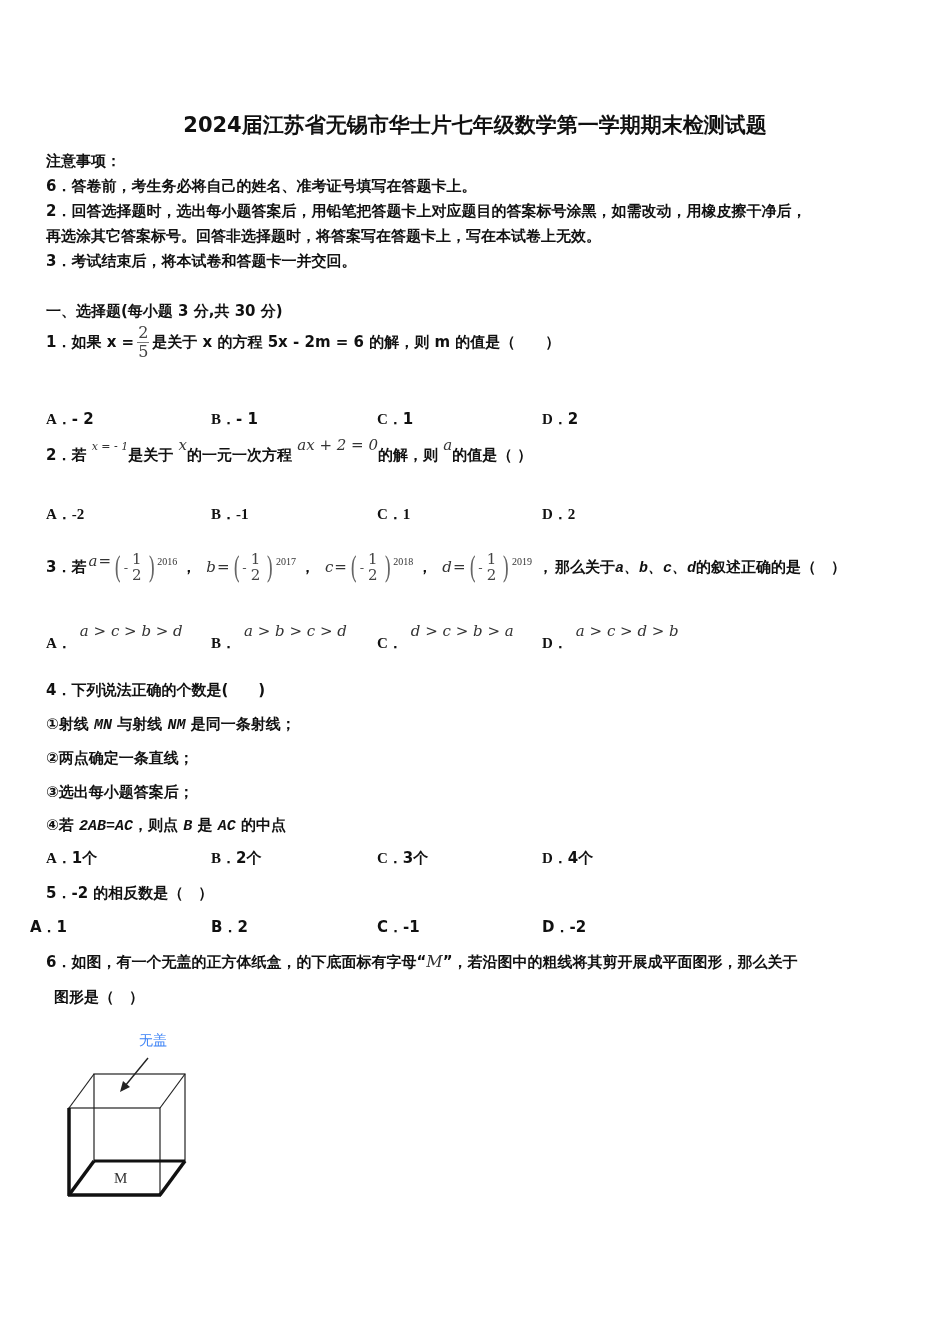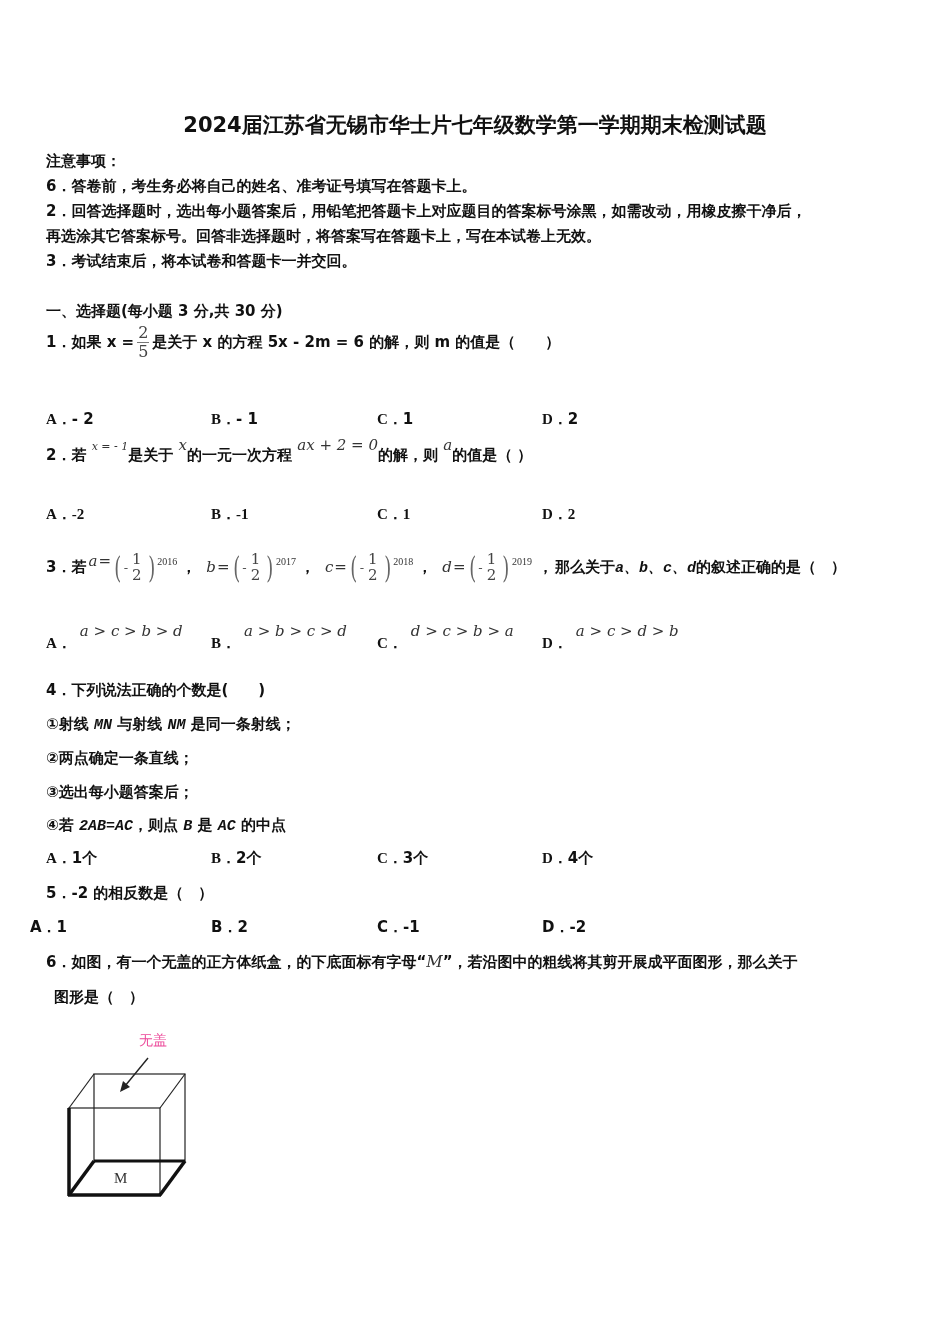--- a/index.html
+++ b/index.html
@@ -177,15 +177,15 @@
     <line x1="110" y1="175" x2="135" y2="141" stroke="#111" stroke-width="3.5"></line>
     <line x1="19" y1="175" x2="44" y2="141" stroke="#111" stroke-width="3.5"></line>
 
     <line x1="19" y1="88" x2="19" y2="176" stroke="#111" stroke-width="3.5"></line>
     <line x1="18" y1="175" x2="111" y2="175" stroke="#111" stroke-width="3.5"></line>
     <line x1="44" y1="141" x2="135" y2="141" stroke="#111" stroke-width="3"></line>
 
     <line x1="98" y1="38" x2="75" y2="66" stroke="#222" stroke-width="1.4"></line>
     <polygon points="70,72 73,61 80,67" fill="#222"></polygon>
   </svg>
-  <div class="abs" style="left:89px; top:12px; font-family:'DejaVu Serif', serif; font-size:14px; color:#ec4899;">无盖</div>
+  <div class="abs" style="left:89px; top:12px; font-family:'DejaVu Serif', serif; font-size:14px; color:#3b82f6;">无盖</div>
   <div class="abs" style="left:64px; top:150px; font-family:'Liberation Serif', serif; font-size:15px; color:#333;">M</div>
 </div>
 
 </body></html>

